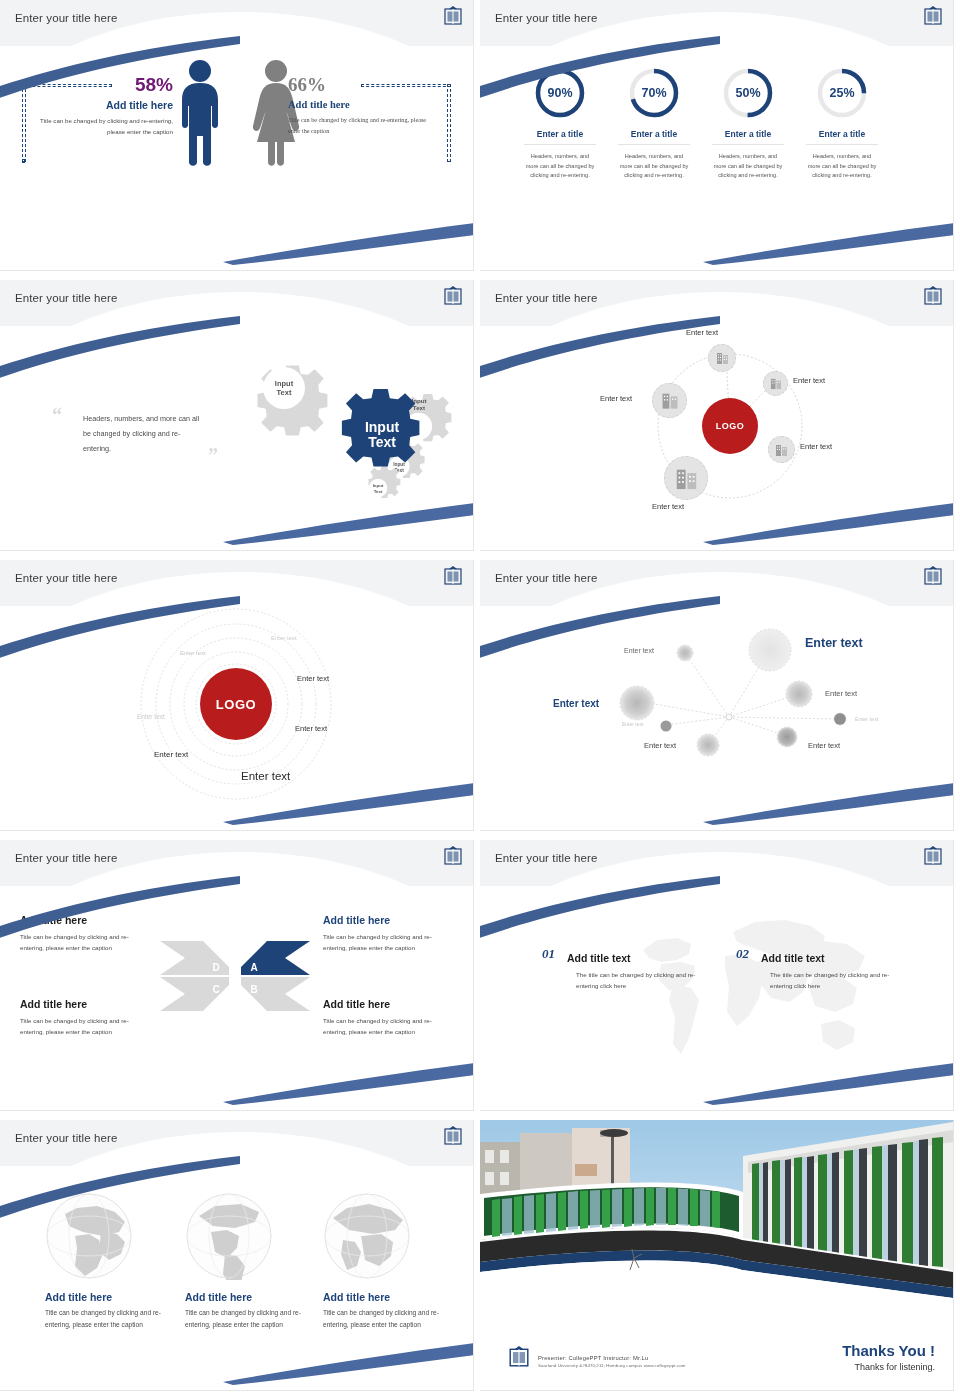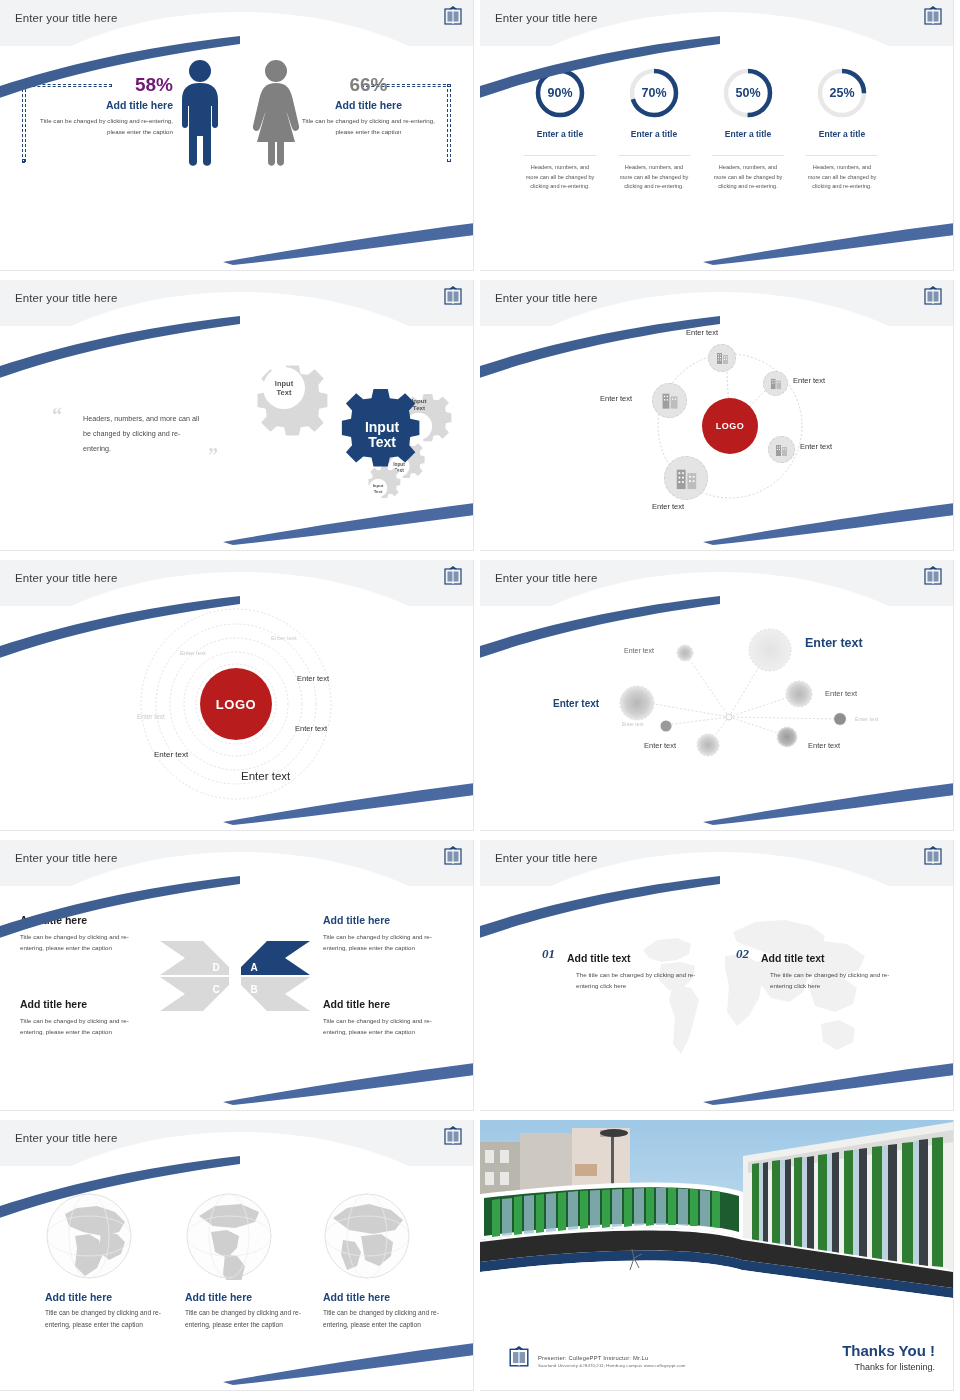--- a/index.html
+++ b/index.html
@@ -67,21 +67,21 @@
 
   
   .donut-wrap{position:absolute;top:20px;width:100px;text-align:center;}
   .donut{position:relative;width:54px;height:54px;margin:0 auto;}
   .donut .val{
     position:absolute;left:0;top:0;width:54px;height:54px;
     display:flex;align-items:center;justify-content:center;
     font-size:12.5px;font-weight:bold;color:#1d4379;
   }
   .donut-title{font-size:8.5px;font-weight:bold;color:#1d4379;margin-top:9px;
-    padding-bottom:16px;border-bottom:1px solid #e3e3e3;display:inline-block;width:72px;}
+    padding-bottom:5px;border-bottom:1px solid #e3e3e3;display:inline-block;width:72px;}
   .donut-cap{font-size:5.6px;color:#555;line-height:9.5px;margin-top:7px;
     width:70px;margin-left:auto;margin-right:auto;}
   .quote{color:#dcdcdc;font-family:"Liberation Serif",serif;font-weight:bold;}
 
   
   .logo-circ{
     border-radius:50%;background:#b91c1c;color:#fff;font-weight:bold;
     display:flex;align-items:center;justify-content:center;position:absolute;
   }
   .node{
@@ -155,21 +155,21 @@
         <svg class="fig" style="left:174px;top:12px;" width="52" height="110" viewBox="0 0 52 110">
           <circle cx="26" cy="13" r="11" fill="#1d4379"></circle>
           <path d="M26 25 C13 25 8 31 8 42 L8 67 C8 71 14 71 14 67 L14 48 L15 48 L15 78 L15 104 C15 109 23 109 23 104 L23 78 L29 78 L29 104 C29 109 37 109 37 104 L37 78 L37 48 L38 48 L38 67 C38 71 44 71 44 67 L44 42 C44 31 39 25 26 25 Z" fill="#1d4379"></path>
         </svg>
 
         <svg class="fig" style="left:248px;top:12px;" width="56" height="110" viewBox="0 0 56 110">
           <circle cx="28" cy="13" r="11" fill="#808080"></circle>
           <path d="M28 25 C18 25 14 30 11.5 40 L5 68 C4 73 10 75 12 70 L18 52 L9 84 L20 84 L20 104 C20 109 27 109 27 104 L27 84 L29 84 L29 104 C29 109 36 109 36 104 L36 84 L47 84 L38 52 L44 70 C46 75 52 73 51 68 L44.5 40 C42 30 38 25 28 25 Z" fill="#808080"></path>
         </svg>
 
-        <div class="s1-col" style="right:32px;top:28px;text-align:center;">
+        <div class="s1-col" style="right:40px;top:28px;text-align:left;font-family:Liberation Serif, serif;">
           <div class="s1-pct" style="color:#808080;">66%</div>
           <div class="s1-h">Add title here</div>
           <div class="s1-c">Title can be changed by clicking and re-entering, please enter the caption</div>
         </div>
       </div>
 
     </div>
   </div>
 
   <div class="slide">

